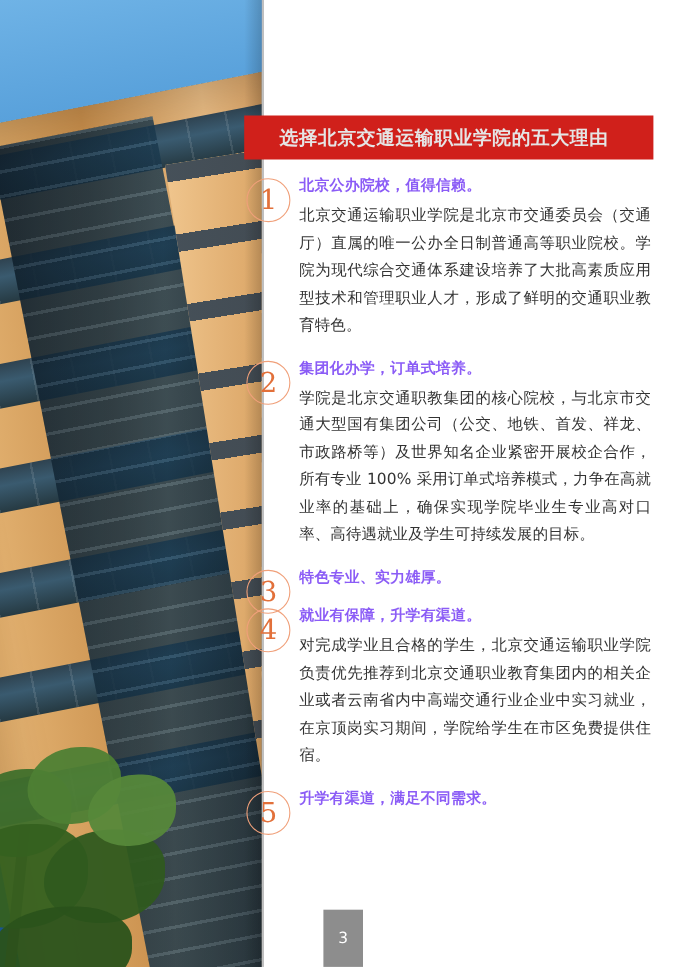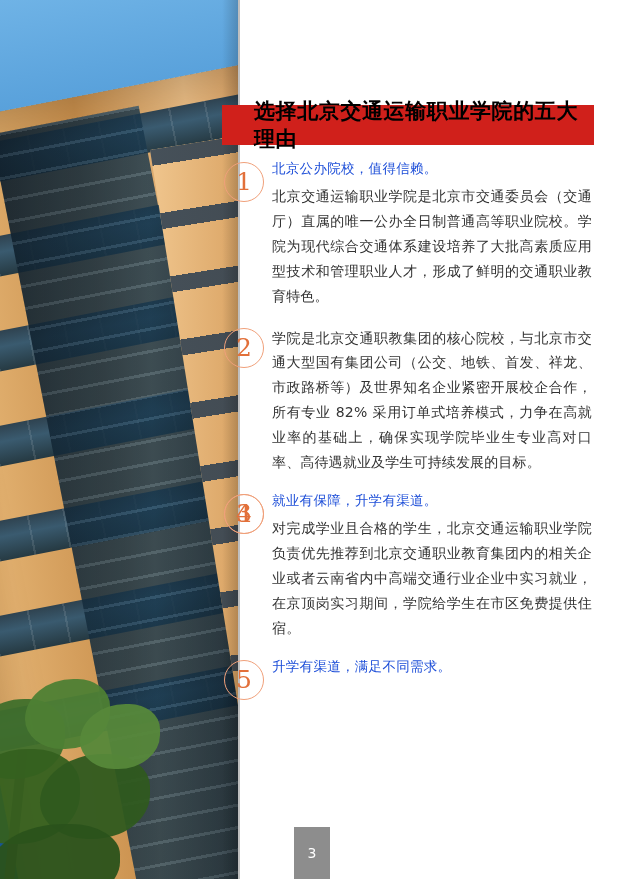--- a/index.html
+++ b/index.html
@@ -130,22 +130,22 @@
   }
 
   .title-bar {
     position: absolute;
     left: -28px; top: 105px;
     width: 372px; height: 40px;
     background: #d0201b;
     display: flex; align-items: center;
   }
   .title-bar .title-text {
-    color: #000000;
-    font-size: 21px;
+    color: #e5e5e5;
+    font-size: 17px;
     font-weight: bold;
     letter-spacing: .6px;
     padding-left: 32px;
     font-family: "DejaVu Sans", "Liberation Sans", sans-serif;
   }
   .title-bar::after {
     content: "";
     position: absolute;
     right: -0px; top: 0;
     width: 0; height: 0;
@@ -175,23 +175,23 @@
     position: absolute;
     left: 0; right: 0; top: 50%;
     transform: translateY(-52%);
     text-align: center;
     color: #e2703a;
     font-size: 25px;
     font-family: "DejaVu Serif", "Liberation Serif", serif;
     line-height: 1;
   }
   .item h3 {
-    color: #1d4ed8;
+    color: #8b5cf6;
     font-size: 13.5px;
-    font-weight: normal;
+    font-weight: bold;
     margin-bottom: 6px;
     letter-spacing: .3px;
   }
   .item p {
     color: #333333;
     font-size: 14px;
     line-height: 1.78;
     text-align: justify;
     letter-spacing: .15px;
   }
@@ -271,28 +271,30 @@
         </div>
         <h3>北京公办院校，值得信赖。</h3>
         <p>北京交通运输职业学院是北京市交通委员会（交通厅）直属的唯一公办全日制普通高等职业院校。学院为现代综合交通体系建设培养了大批高素质应用型技术和管理职业人才，形成了鲜明的交通职业教育特色。</p>
       </div>
 
       <div class="item">
         <div class="num">
           <div class="circle"></div>
           <div class="digit">2</div>
         </div>
-        <p>学院是北京交通职教集团的核心院校，与北京市交通大型国有集团公司（公交、地铁、首发、祥龙、市政路桥等）及世界知名企业紧密开展校企合作，所有专业 82% 采用订单式培养模式，力争在高就业率的基础上，确保实现学院毕业生专业高对口率、高待遇就业及学生可持续发展的目标。</p>
+        <h3>集团化办学，订单式培养。</h3>
+        <p>学院是北京交通职教集团的核心院校，与北京市交通大型国有集团公司（公交、地铁、首发、祥龙、市政路桥等）及世界知名企业紧密开展校企合作，所有专业 100% 采用订单式培养模式，力争在高就业率的基础上，确保实现学院毕业生专业高对口率、高待遇就业及学生可持续发展的目标。</p>
       </div>
 
       <div class="item">
         <div class="num">
           <div class="circle"></div>
           <div class="digit">3</div>
         </div>
+        <h3>特色专业、实力雄厚。</h3>
       </div>
 
       <div class="item">
         <div class="num">
           <div class="circle"></div>
           <div class="digit">4</div>
         </div>
         <h3>就业有保障，升学有渠道。</h3>
         <p>对完成学业且合格的学生，北京交通运输职业学院负责优先推荐到北京交通职业教育集团内的相关企业或者云南省内中高端交通行业企业中实习就业，在京顶岗实习期间，学院给学生在市区免费提供住宿。</p>
       </div>

